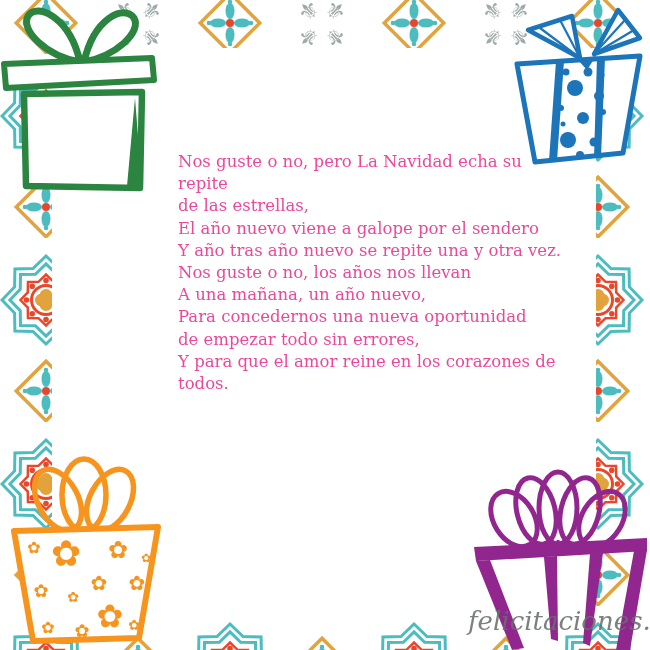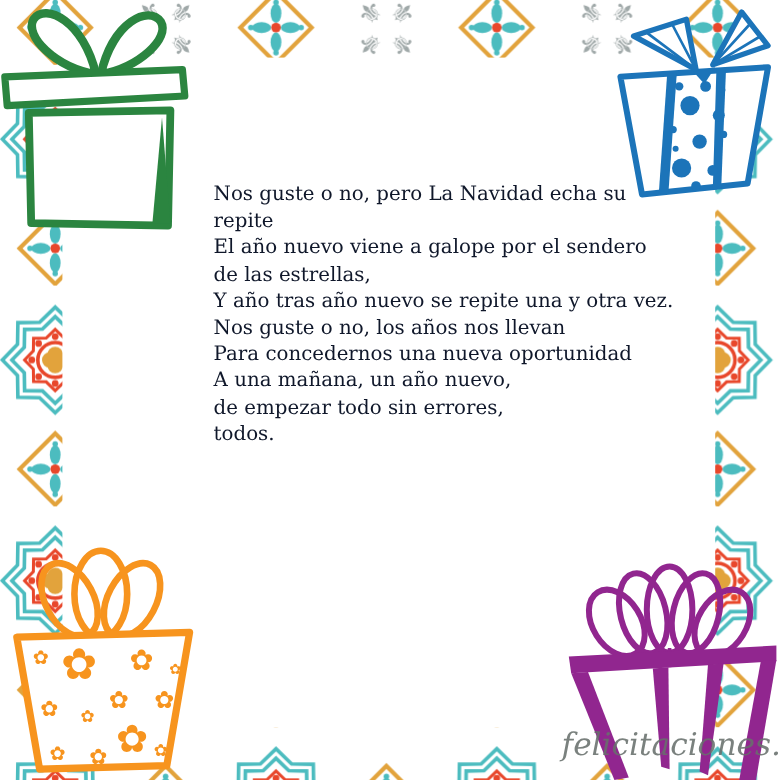--- a/index.html
+++ b/index.html
@@ -8,21 +8,21 @@
     width:650px;height:650px;
     overflow:hidden;
     background:#ffffff;
     font-family:"DejaVu Serif", serif;
   }
   .card svg.scene{position:absolute;left:0;top:0;}
   .poem{
     position:absolute;
     left:178px;top:151px;
     width:372px;
-    color:#0f172a;
+    color:#ec4899;
     font-size:16.5px;
     line-height:22.2px;
     font-family:"DejaVu Serif", serif;
   }
   .poem .line{white-space:pre;}
   .watermark{
     position:absolute;
     left:468px;top:606px;
     font-family:"DejaVu Serif", serif;
     font-style:italic;
@@ -169,25 +169,26 @@
         <polygon points="544,557 557,556 558,641 551,639"></polygon>
         <polygon points="590,554 603,553 590,646 583,643"></polygon>
         <polygon points="634,551 647,550 630,650 616,650"></polygon>
       </g>
     </g>
   </svg>
 
   <div class="poem">
     <div class="line">Nos guste o no, pero La Navidad echa su</div>
     <div class="line">repite</div>
+    <div class="line">de las estrellas,</div>
     <div class="line">El año nuevo viene a galope por el sendero</div>
-    <div class="line">de las estrellas,</div>
     <div class="line">Y año tras año nuevo se repite una y otra vez.</div>
     <div class="line">Nos guste o no, los años nos llevan</div>
+    <div class="line">A una mañana, un año nuevo,</div>
     <div class="line">Para concedernos una nueva oportunidad</div>
-    <div class="line">A una mañana, un año nuevo,</div>
     <div class="line">de empezar todo sin errores,</div>
+    <div class="line">Y para que el amor reine en los corazones de</div>
     <div class="line">todos.</div>
   </div>
 
   <div class="watermark">felicitaciones.hu</div>
 
 </div>
 
 </body></html>

